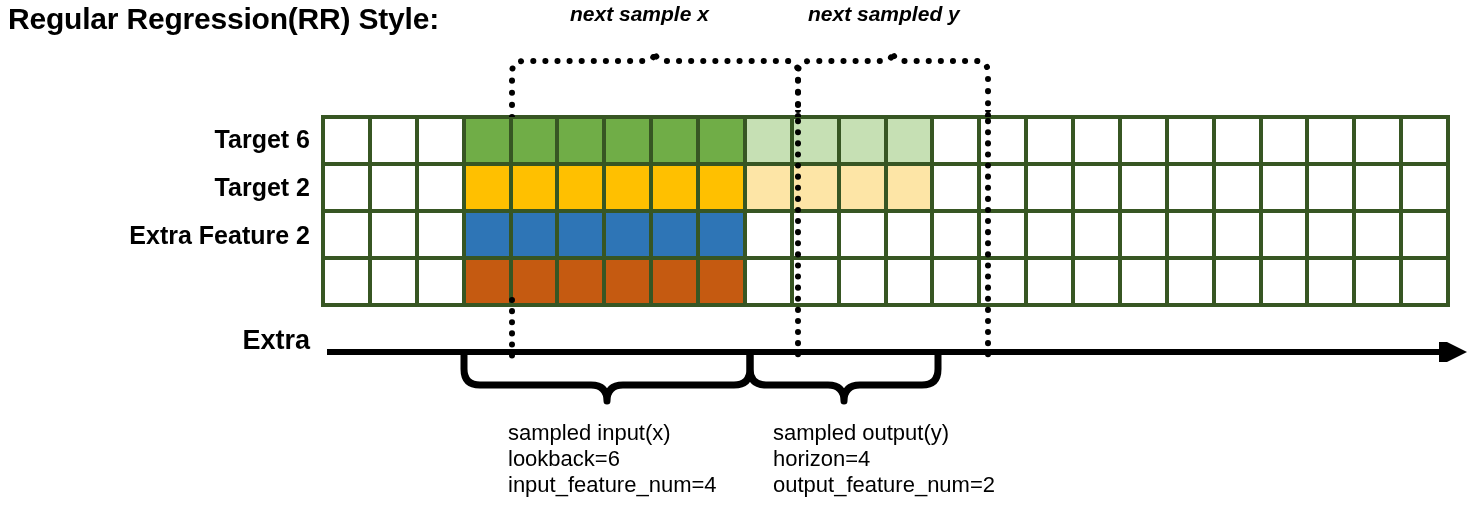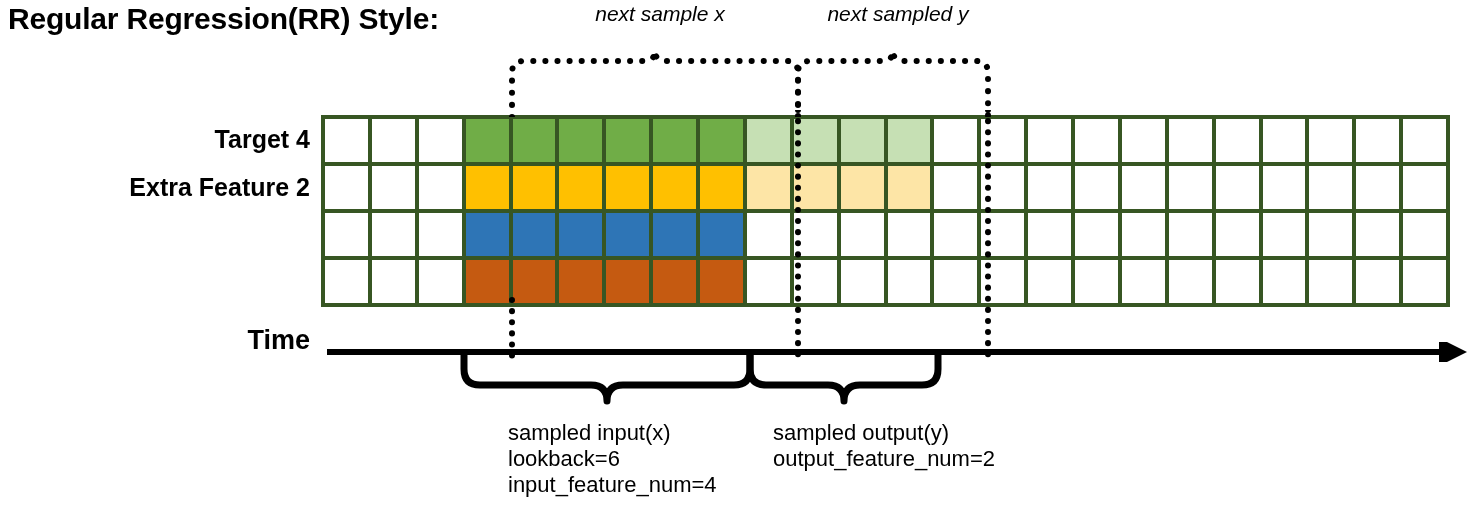--- a/index.html
+++ b/index.html
@@ -75,23 +75,22 @@
   }
 
   
   #top-braces {
     left: 495px; top: 45px;
     width: 520px; height: 72px;
   }
   .brace-label {
     font-size: 21px;
     font-style: italic;
-    font-weight: 400;
-    white-space: nowrap;
-    text-align: center;
+    font-weight: 700;
+    white-space: nowrap;
   }
   #lbl-next-x { left: 570px; top: 2px; width: 180px; }
   #lbl-next-y { left: 808px; top: 2px; width: 180px; }
 
   
   #bot-braces {
     left: 455px; top: 355px;
     width: 500px; height: 62px;
   }
   .bot-text {
@@ -102,21 +101,22 @@
   #txt-input { left: 508px; top: 420px; }
   #txt-output { left: 773px; top: 420px; }
   .bot-text div { white-space: nowrap; }
 </style>
 </head>
 <body>
 
 <div class="abs" id="title">Regular Regression(RR) Style:</div>
 
 <div class="abs" id="rowlabels">
-  <div class="row-label">Target 4</div>
+  <div class="row-label">Target 6</div>
+  <div class="row-label">Target 2</div>
   <div class="row-label">Extra Feature 2</div>
 </div>
 
 <div class="abs" id="grid">
     <div class="grid-row">
       <div class="cell" style="background: rgb(255, 255, 255);"></div>
       <div class="cell" style="background: rgb(255, 255, 255);"></div>
       <div class="cell" style="background: rgb(255, 255, 255);"></div>
       <div class="cell" style="background: rgb(112, 173, 71);"></div>
       <div class="cell" style="background: rgb(112, 173, 71);"></div>
@@ -213,21 +213,21 @@
       <div class="cell" style="background: rgb(255, 255, 255);"></div>
       <div class="cell" style="background: rgb(255, 255, 255);"></div>
       <div class="cell" style="background: rgb(255, 255, 255);"></div>
       <div class="cell" style="background: rgb(255, 255, 255);"></div>
       <div class="cell" style="background: rgb(255, 255, 255);"></div>
       <div class="cell" style="background: rgb(255, 255, 255);"></div>
       <div class="cell" style="background: rgb(255, 255, 255);"></div>
     </div>
   </div>
 
-<div class="abs" id="time-label">Time</div>
+<div class="abs" id="time-label">Extra</div>
 
 <svg class="abs" id="time-axis" viewBox="0 0 1140 20" xmlns="http://www.w3.org/2000/svg">
   <line x1="0" y1="10" x2="1117" y2="10" stroke="#000" stroke-width="6"></line>
   <polygon points="1140,10 1112,24 1112,-4" fill="#000"></polygon>
 </svg>
 
 <svg class="abs" id="top-braces" viewBox="0 0 520 72" xmlns="http://www.w3.org/2000/svg">
 
   <path d="M 17 72 L 17 28 Q 17 16 29 16 L 148 16 Q 160 16 160 6
            Q 160 16 172 16 L 291 16 Q 303 16 303 28 L 303 72" fill="none" stroke="#000" stroke-width="6" stroke-dasharray="0.1 12" stroke-linecap="round"></path>
@@ -258,14 +258,15 @@
 </svg>
 
 <div class="abs bot-text" id="txt-input">
   <div>sampled input(x)</div>
   <div>lookback=6</div>
   <div>input_feature_num=4</div>
 </div>
 
 <div class="abs bot-text" id="txt-output">
   <div>sampled output(y)</div>
+  <div>horizon=4</div>
   <div>output_feature_num=2</div>
 </div>
 
 </body></html>

